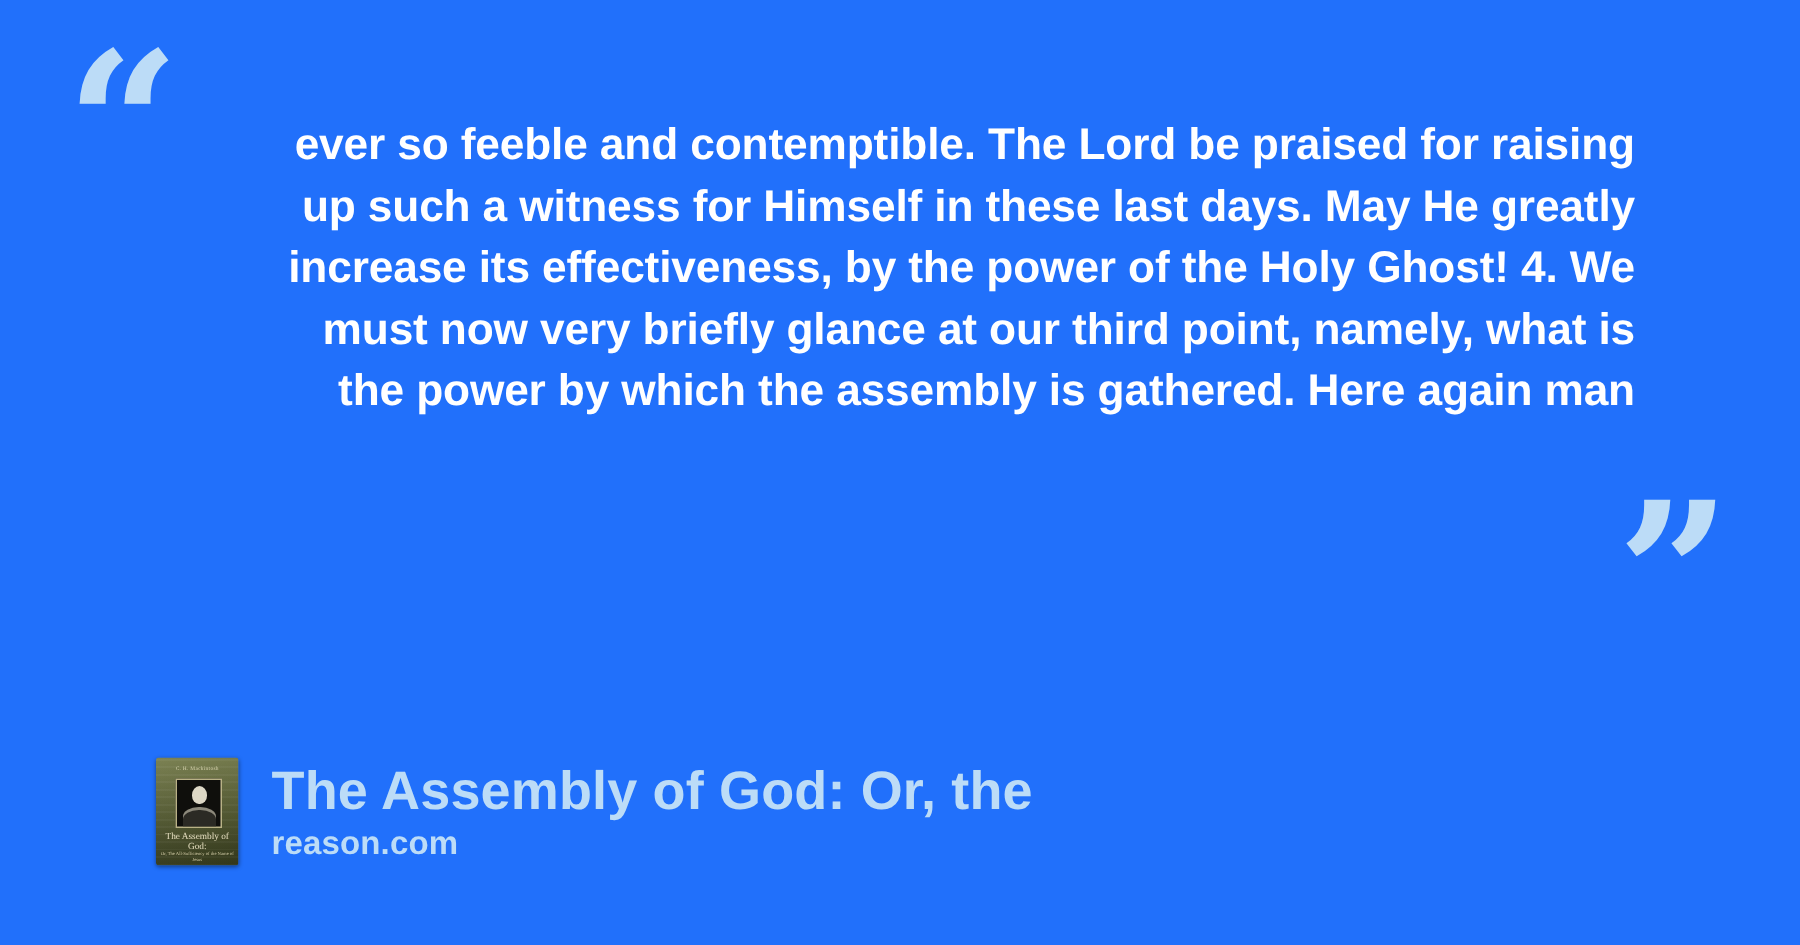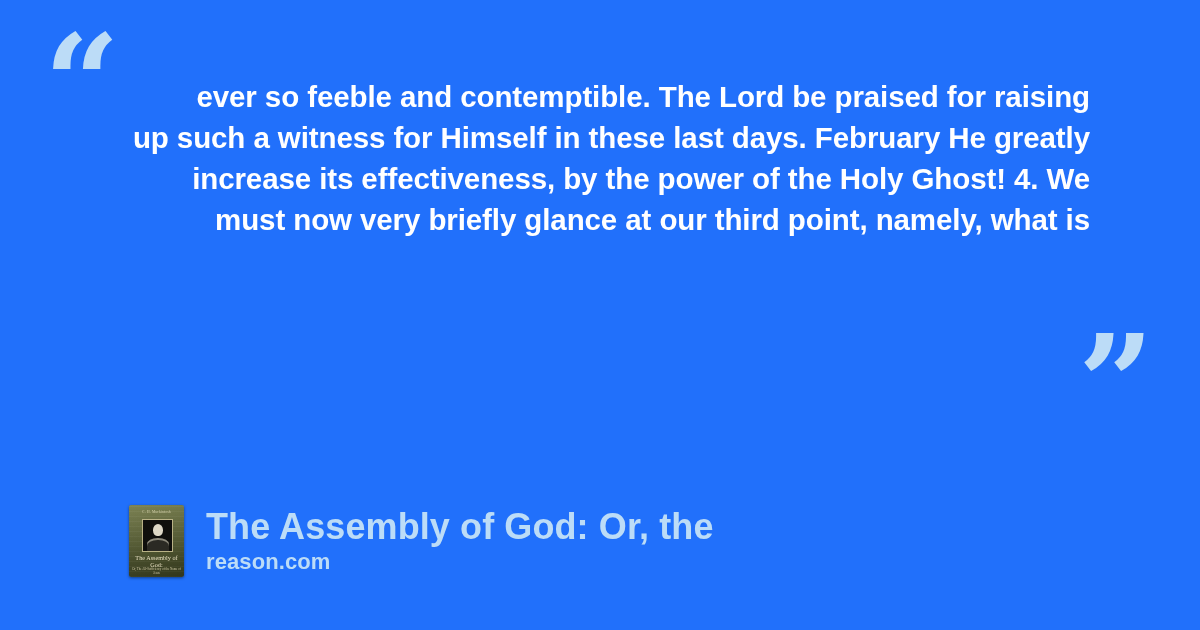--- a/index.html
+++ b/index.html
@@ -58,21 +58,21 @@
     font-weight: 700;
     font-size: 29.5px;
     line-height: 41px;
     letter-spacing: -0.1px;
     white-space: nowrap;
   }
 
   
   #attribution {
     position: absolute;
-    left: 129px;
+    left: 104px;
     top: 505px;
     display: flex;
     align-items: flex-start;
   }
 
   #book-cover {
     position: relative;
     width: 55px;
     height: 72px;
     flex: 0 0 auto;
@@ -183,23 +183,24 @@
 </style>
 </head>
 <body>
 
 <div id="quote-card">
 
   <span id="quote-mark-open" class="quote-mark">“</span>
 
   <div id="quote-body">
     <div class="quote-line">ever so feeble and contemptible. The Lord be praised for raising</div>
-    <div class="quote-line">up such a witness for Himself in these last days. February He greatly</div>
+    <div class="quote-line">up such a witness for Himself in these last days. May He greatly</div>
     <div class="quote-line">increase its effectiveness, by the power of the Holy Ghost! 4. We</div>
     <div class="quote-line">must now very briefly glance at our third point, namely, what is</div>
+    <div class="quote-line">the power by which the assembly is gathered. Here again man</div>
   </div>
 
   <span id="quote-mark-close" class="quote-mark">”</span>
 
   <div id="attribution">
 
     <div id="book-cover">
       <div id="book-cover-author">C. H. Mackintosh</div>
       <div id="book-portrait"></div>
       <div id="book-cover-title">The Assembly of God:</div>

